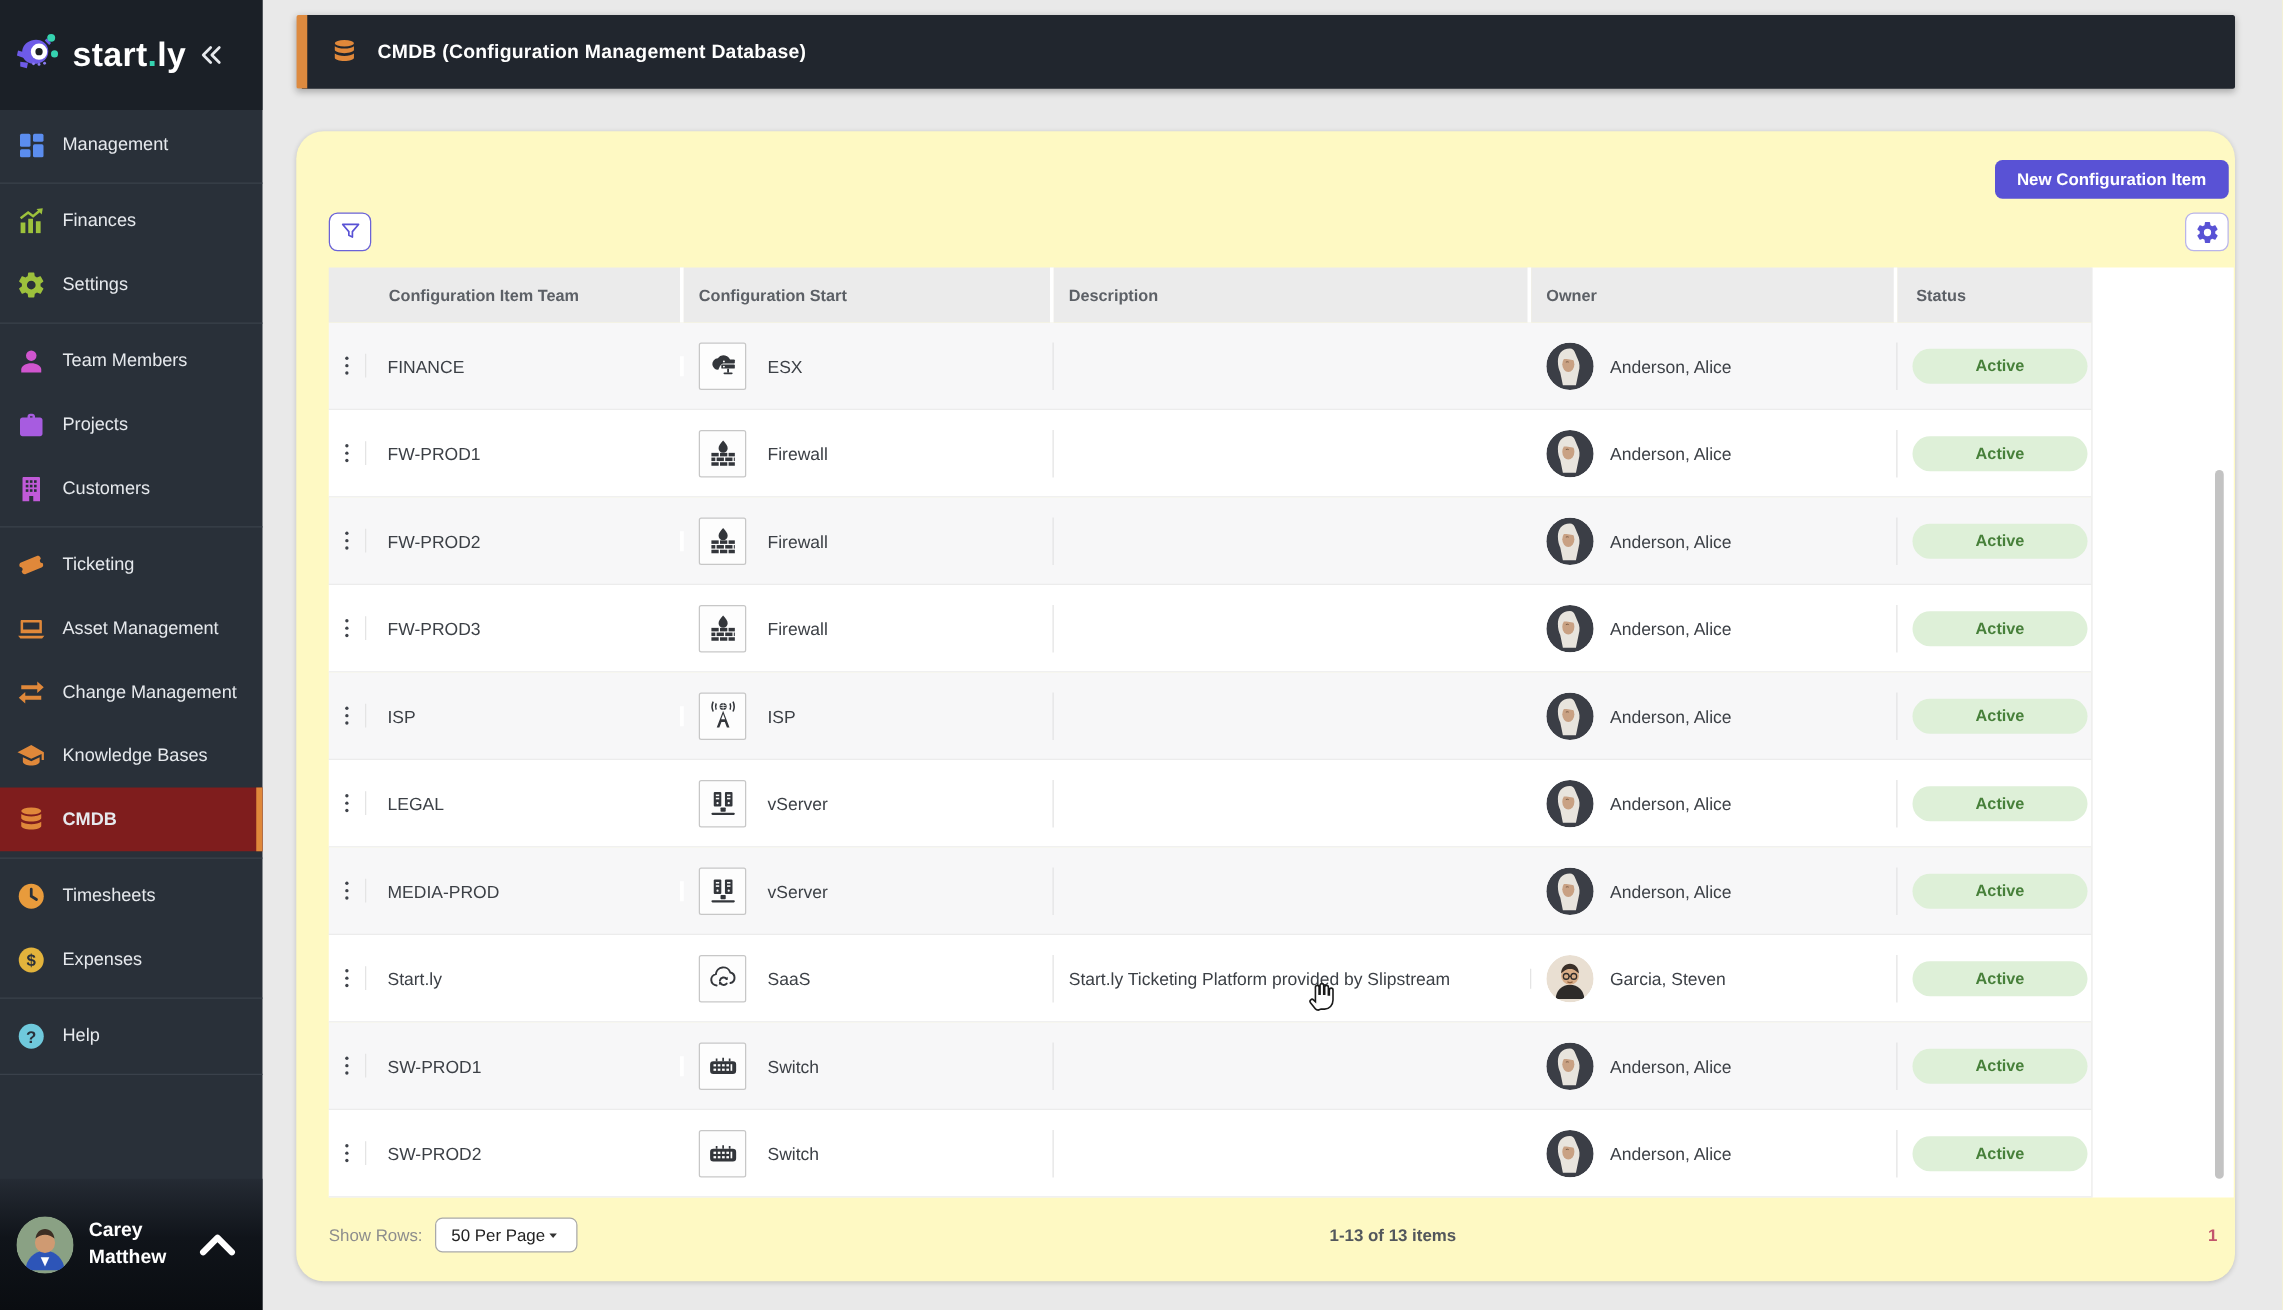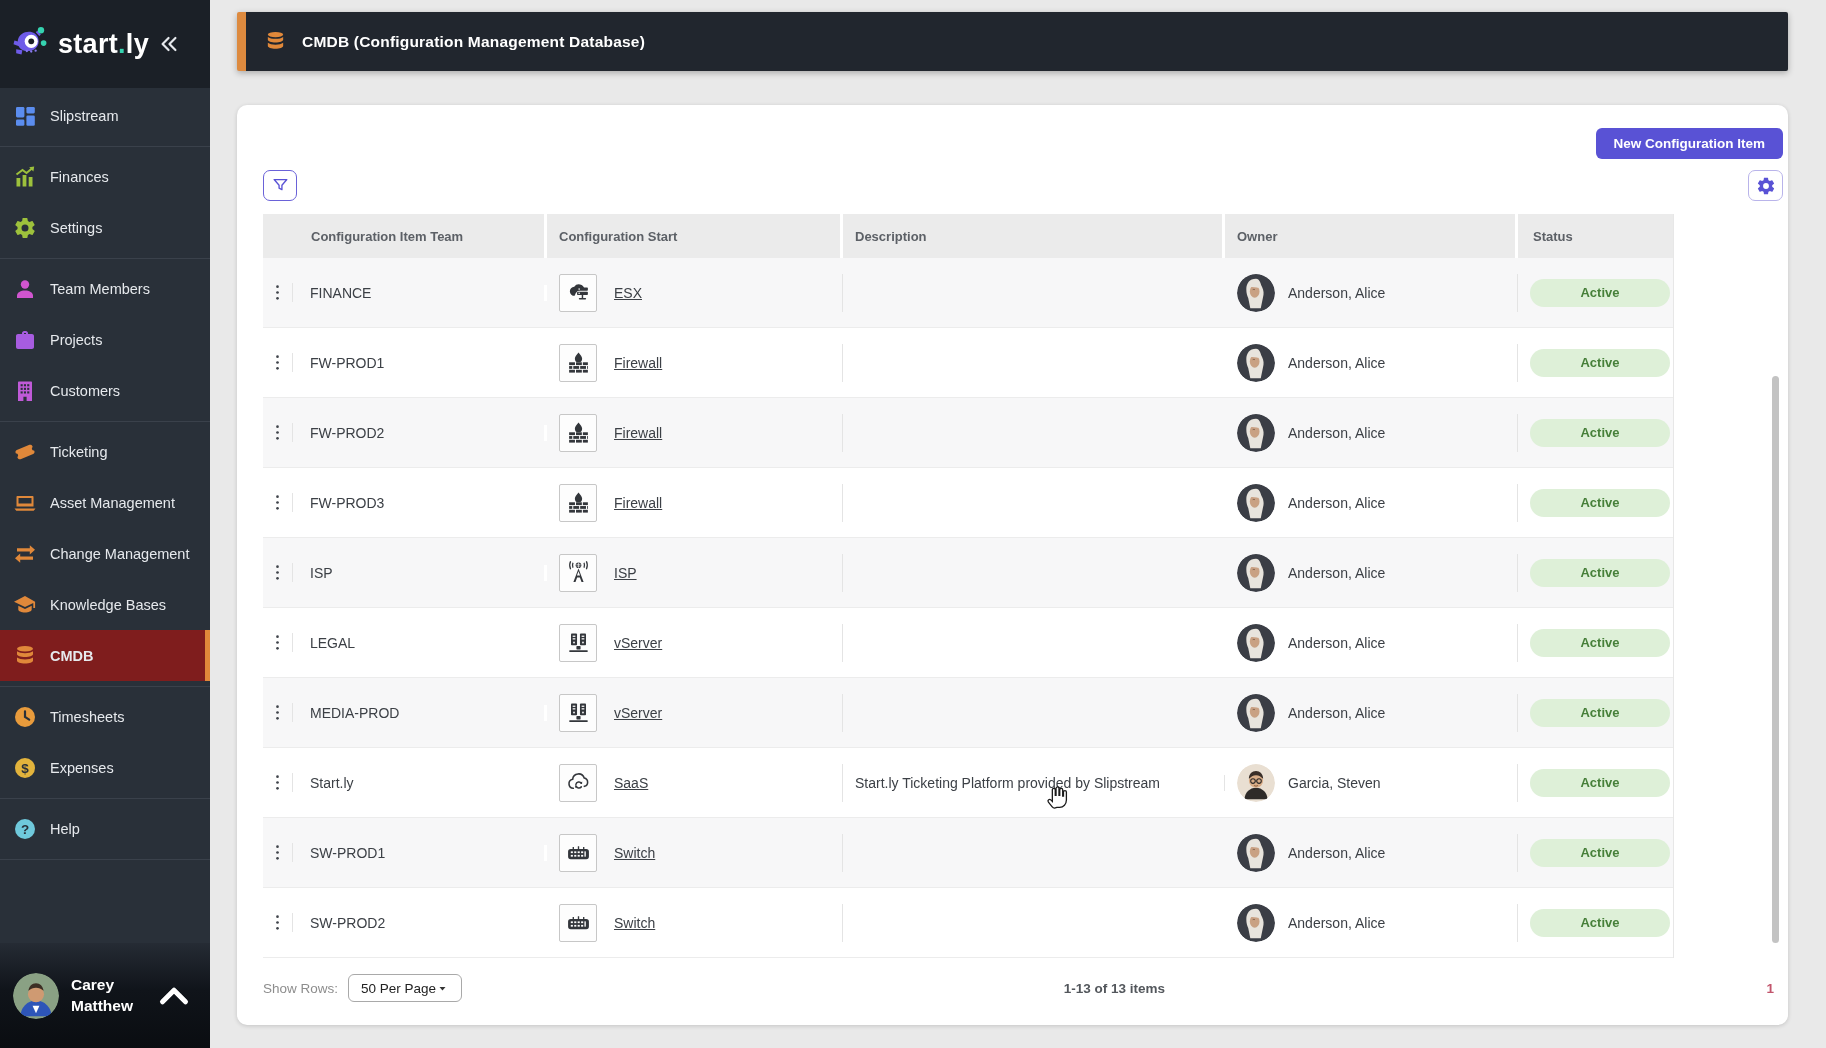--- a/index.html
+++ b/index.html
@@ -32,22 +32,22 @@
   .chev-up{width:22px;height:22px;}
 
   
   .topbar{position:absolute;left:237px;top:12px;width:1551px;height:59px;background:#21262e;
     border-left:9px solid #dd8a3f;border-radius:2px;display:flex;align-items:center;gap:15px;
     padding-left:18px;box-sizing:border-box;box-shadow:0 2px 6px rgba(0,0,0,.28);z-index:2;}
   .topbar .icon{width:23px;height:23px;color:#e0883a;}
   .topbar-title{color:#fff;font-weight:bold;font-size:15.5px;letter-spacing:.2px;}
 
   
-  .card{position:absolute;left:237px;top:105px;width:1551px;height:920px;background:#ffffff;
-    border-radius:10px;box-shadow:0 1px 4px rgba(0,0,0,.16);z-index:1;}
+  .card{position:absolute;left:237px;top:105px;width:1551px;height:920px;background:#fef9c3;
+    border-radius:22px;box-shadow:0 1px 4px rgba(0,0,0,.16);z-index:1;}
   .btn-new{position:absolute;top:23px;right:5px;height:31px;background:#5952d5;color:#fff;
     font-weight:bold;font-size:13.5px;font-family:inherit;border:none;border-radius:6px;padding:0 18px;cursor:pointer;}
   .btn-filter{position:absolute;top:65px;left:26px;width:34px;height:31px;border:1.5px solid #6a62d8;
     border-radius:7px;background:#fff;color:#5952d5;display:flex;align-items:center;justify-content:center;
     box-sizing:border-box;cursor:pointer;}
   .btn-filter .icon{width:19px;height:19px;}
   .btn-gear{position:absolute;top:65px;right:5px;width:35px;height:31px;border:1.5px solid #b9b4ea;
     border-radius:7px;background:#fff;color:#5952d5;display:flex;align-items:center;justify-content:center;
     box-sizing:border-box;cursor:pointer;}
   .btn-gear .icon{width:20px;height:20px;}
@@ -62,21 +62,21 @@
   .th.h-type{width:296px;padding-left:12px;}
   .th.h-desc{width:382px;padding-left:12px;}
   .th.h-owner{width:293px;padding-left:12px;}
   .th.h-status{width:155px;padding-left:15px;border-right:none;}
   .trow{display:flex;height:70px;border-bottom:1px solid #ececec;box-sizing:border-box;background:#fff;align-items:center;}
   .trow.odd{background:#f7f7f8;}
   .td{display:flex;align-items:center;box-sizing:border-box;font-size:14px;color:#3c4046;}
   .td-kebab{width:30px;justify-content:center;border-right:1px solid #e4e4e4;cursor:pointer;}
   .td-kebab .icon{width:19px;height:19px;}
   .td-name{width:254px;padding-left:17px;border-right:3px solid #fff;}
-  .td-type{width:296px;padding-left:12px;gap:17px;border-right:1px solid #e4e4e4;text-decoration:underline;}
+  .td-type{width:296px;padding-left:12px;gap:17px;border-right:1px solid #e4e4e4;}
   .type-box{width:38px;height:38px;border:1px solid #c7c7c7;border-radius:2px;background:#fdfdfd;
     display:flex;align-items:center;justify-content:center;box-sizing:border-box;}
   .type-box .icon{width:25px;height:25px;}
   .td-desc{width:382px;padding-left:12px;border-right:1px solid #e4e4e4;}
   .td-owner{width:293px;padding-left:12px;gap:13px;border-right:1px solid #e4e4e4;}
   .td-owner .icon{width:38px;height:38px;border-radius:50%;overflow:hidden;}
   .td-status{width:155px;}
   .pill{margin-left:12px;width:140px;height:28px;line-height:28px;border-radius:14px;text-align:center;
     font-size:13px;font-weight:bold;}
 
@@ -128,21 +128,21 @@
   <nav class="nav" id="nav">
       <div class="nav-item">
         <span class="icon" style="color: rgb(91, 141, 239);">
           <svg viewBox="0 0 24 24" fill="currentColor">
             <rect x="3" y="3" width="8.4" height="10.4" rx="1.3"></rect>
             <rect x="13.4" y="3" width="8.4" height="6.4" rx="1.3"></rect>
             <rect x="3" y="15.4" width="8.4" height="6.4" rx="1.3"></rect>
             <rect x="13.4" y="11.4" width="8.4" height="10.4" rx="1.3"></rect>
           </svg>
         </span>
-        <span>Slipstream</span>
+        <span>Management</span>
       </div>
       <div class="nav-div"></div>
       <div class="nav-item">
         <span class="icon" style="color: rgb(157, 193, 60);">
           <svg viewBox="0 0 24 24">
             <g fill="currentColor">
               <rect x="3.5" y="13" width="3.8" height="8.5"></rect>
               <rect x="9.6" y="10" width="3.8" height="11.5"></rect>
               <rect x="15.7" y="12" width="3.8" height="9.5"></rect>
             </g>

